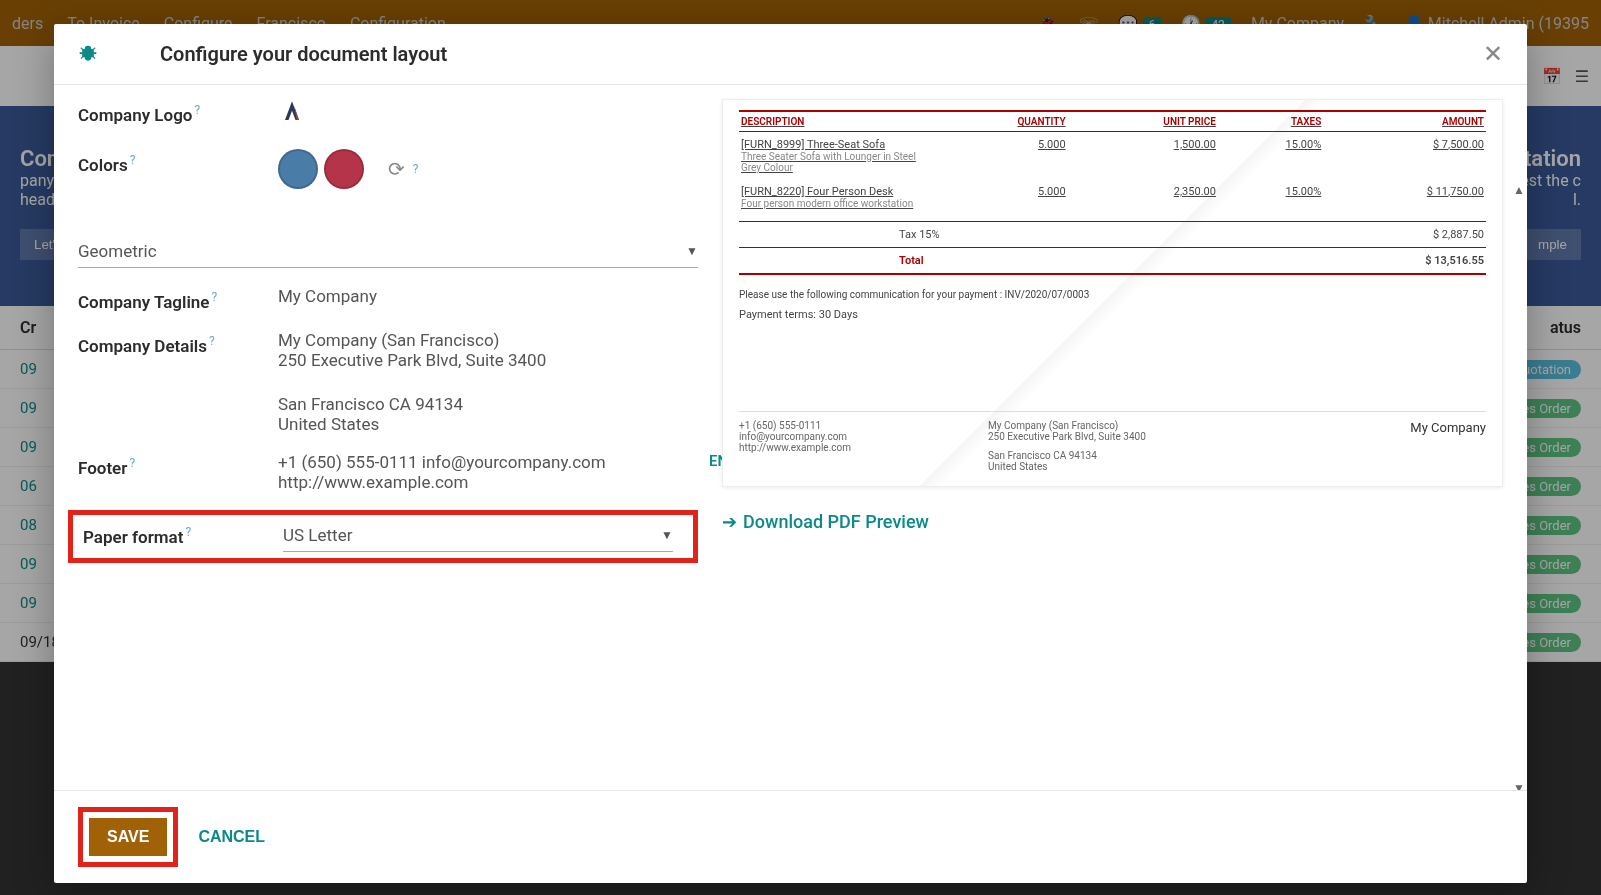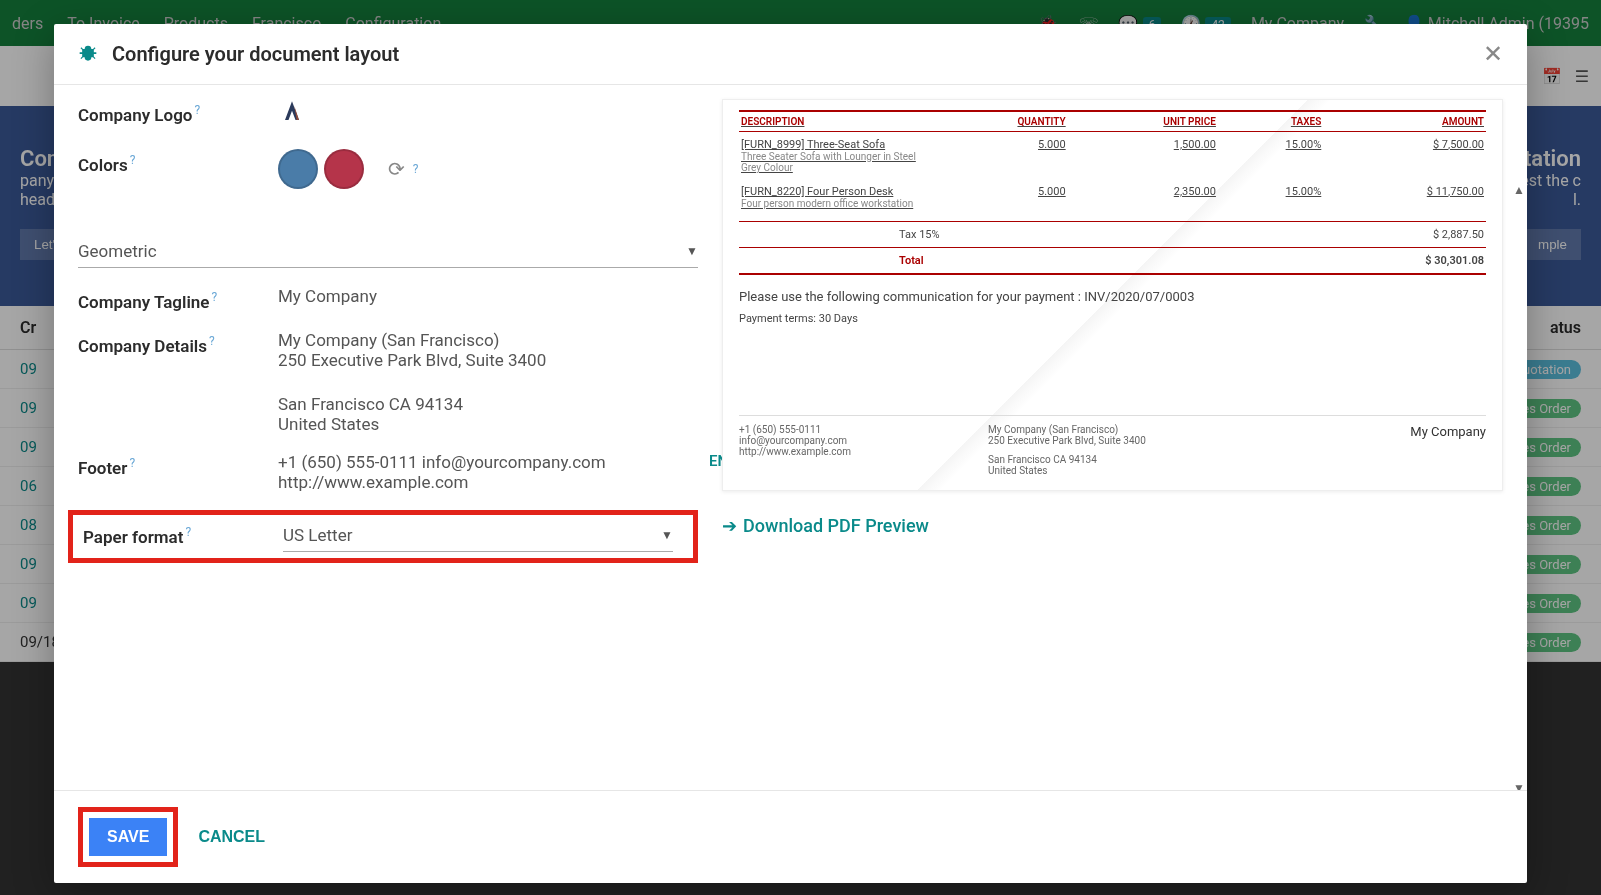--- a/index.html
+++ b/index.html
@@ -13,21 +13,21 @@
     }
     
     
     .backdrop {
       position: absolute;
       inset: 0;
       background: #333;
     }
     .backdrop-nav {
       height: 46px;
-      background: #15803d;
+      background: #a16207;
       color: #ccc;
       display: flex;
       align-items: center;
       padding: 0 12px;
       gap: 24px;
       font-size: 16px;
     }
     .backdrop-nav .nav-right {
       margin-left: auto;
       display: flex;
@@ -98,20 +98,21 @@
     .modal-header {
       display: flex;
       align-items: center;
       padding: 18px 24px;
       border-bottom: 1px solid #e6e6e6;
     }
     .modal-title {
       font-size: 20px;
       font-weight: 600;
       color: #2c2c2c;
+      margin-left: 48px;
     }
     .bug-icon {
       width: 20px;
       height: 20px;
       margin-right: 14px;
       color: #0a8a8a;
     }
     .close-x {
       margin-left: auto;
       color: #888;
@@ -253,21 +254,21 @@
       padding: 6px 2px;
       padding-left: 160px;
       font-size: 11px;
     }
     .prev-totals .tot-label { color: #a00; }
     .prev-totals .total-row {
       border-top: 1px solid #a00;
       border-bottom: 2px solid #a00;
       font-weight: 600;
     }
-    .prev-comm { margin-top: 14px; font-size: 13px; }
+    .prev-comm { margin-top: 14px; font-size: 10px; }
     .prev-terms { margin-top: 8px; font-size: 11px; }
     .prev-footer {
       display: flex;
       justify-content: space-between;
       margin-top: 90px;
       padding-top: 8px;
       border-top: 1px solid #ddd;
       font-size: 10px;
       color: #666;
     }
@@ -291,21 +292,21 @@
       padding: 16px 24px;
       display: flex;
       align-items: center;
       gap: 20px;
     }
     .save-wrap {
       border: 5px solid #e2231a;
       padding: 6px;
     }
     .btn-save {
-      background: #3b82f6;
+      background: #a16207;
       color: #fff;
       border: none;
       padding: 10px 18px;
       font-size: 16px;
       font-weight: 600;
       cursor: pointer;
     }
     .btn-cancel {
       color: #0a8a8a;
       font-size: 16px;
@@ -325,21 +326,21 @@
     .scroll-up { top: 98px; }
     .scroll-down { top: 696px; }
   </style>
 </head>
 <body>
 
 <div class="backdrop">
   <div class="backdrop-nav">
     <span>ders</span>
     <span>To Invoice</span>
-    <span>Products</span>
+    <span>Configure</span>
     <span>Francisco</span>
     <span>Configuration</span>
     <div class="nav-right">
       <span>🐞</span>
       <span>☏</span>
       <span>💬<span class="nav-badge">6</span></span>
       <span>🕐<span class="nav-badge">42</span></span>
       <span>My Company</span>
       <span>🔧</span>
       <span>👤 <span>Mitchell Admin (19395</span></span>
@@ -532,21 +533,21 @@
               </tr>
             </tbody>
         </table>
         <div class="prev-totals">
           <div>
               <span>Tax 15%</span>
               <span>$ 2,887.50</span>
             </div>
           <div class="total-row">
               <span class="tot-label">Total</span>
-              <span>$ 30,301.08</span>
+              <span>$ 13,516.55</span>
             </div>
         </div>
         <div class="prev-comm">Please use the following communication for your payment : INV/2020/07/0003</div>
         <div class="prev-terms">Payment terms: 30 Days</div>
         <div class="prev-footer">
           <div>
             <div>+1 (650) 555-0111</div>
             <div>info@yourcompany.com</div>
             <div>http://www.example.com</div>
           </div>

